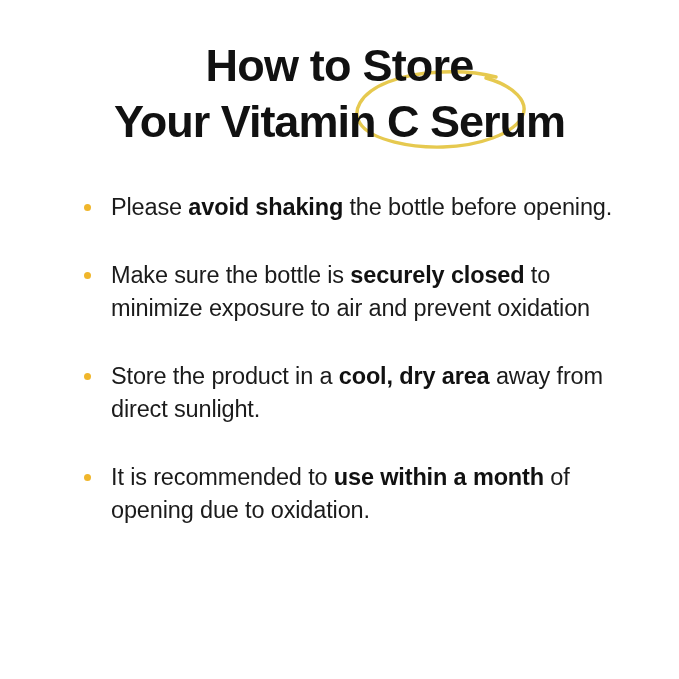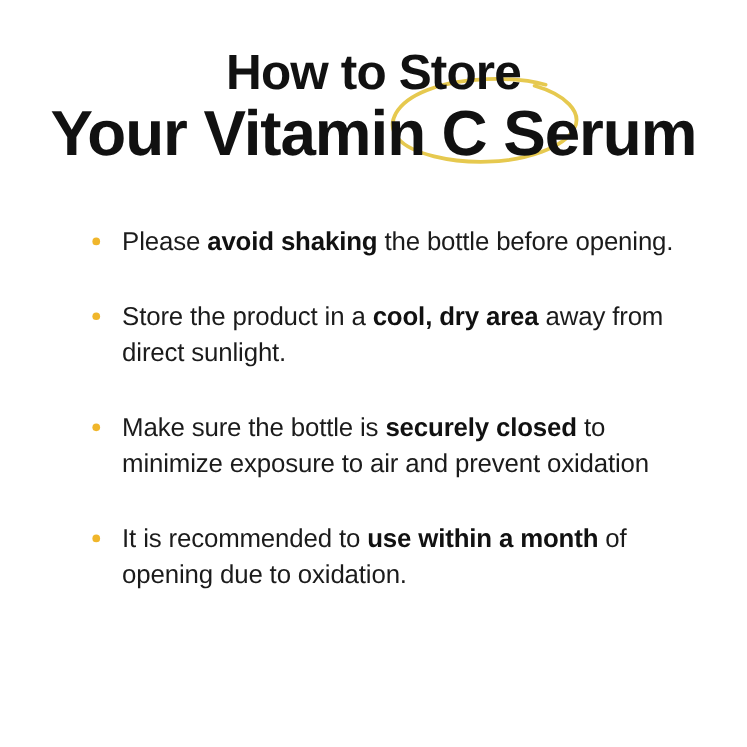--- a/index.html
+++ b/index.html
@@ -41,21 +41,21 @@
     letter-spacing: -0.8px;
     white-space: nowrap;
   }
 
   .title-line-1 {
     font-size: 45px;
     line-height: 56px;
   }
 
   .title-line-2 {
-    font-size: 58px;
+    font-size: 45px;
     line-height: 56px;
     letter-spacing: -1px;
   }
 
   
   .circle-annotation {
     position: absolute;
     left: 348px;
     top: 30px;
     width: 182px;
@@ -70,21 +70,21 @@
 
   .title-line-1 .word-text {
     position: relative;
     z-index: 1;
   }
 
   
   .bullet-list {
     position: absolute;
     left: 80px;
-    top: 203px;
+    top: 191px;
     width: 560px;
     margin: 0;
     padding: 0;
     list-style: none;
   }
 
   .bullet-item {
     position: relative;
     padding-left: 31px;
     margin-bottom: 35px;
@@ -146,26 +146,26 @@
 
   <ul class="bullet-list">
 
     <li class="bullet-item">
       <span class="bullet-dot" style="background: rgb(240, 182, 43);"></span>
       <span class="bullet-text"><span>Please </span><b>avoid shaking</b><span> the bottle before opening.</span></span>
     </li>
 
     <li class="bullet-item">
       <span class="bullet-dot" style="background: rgb(240, 182, 43);"></span>
-      <span class="bullet-text"><span>Store the product in a </span><b>cool, dry area</b><span> away from direct sunlight.</span></span>
+      <span class="bullet-text"><span>Make sure the bottle is </span><b>securely closed</b><span> to minimize exposure to air and prevent oxidation</span></span>
     </li>
 
     <li class="bullet-item">
       <span class="bullet-dot" style="background: rgb(240, 182, 43);"></span>
-      <span class="bullet-text"><span>Make sure the bottle is </span><b>securely closed</b><span> to minimize exposure to air and prevent oxidation</span></span>
+      <span class="bullet-text"><span>Store the product in a </span><b>cool, dry area</b><span> away from direct sunlight.</span></span>
     </li>
 
     <li class="bullet-item">
       <span class="bullet-dot" style="background: rgb(240, 182, 43);"></span>
       <span class="bullet-text"><span>It is recommended to </span><b>use within a month</b><span> of opening due to oxidation.</span></span>
     </li>
 
   </ul>
 
 </div>

